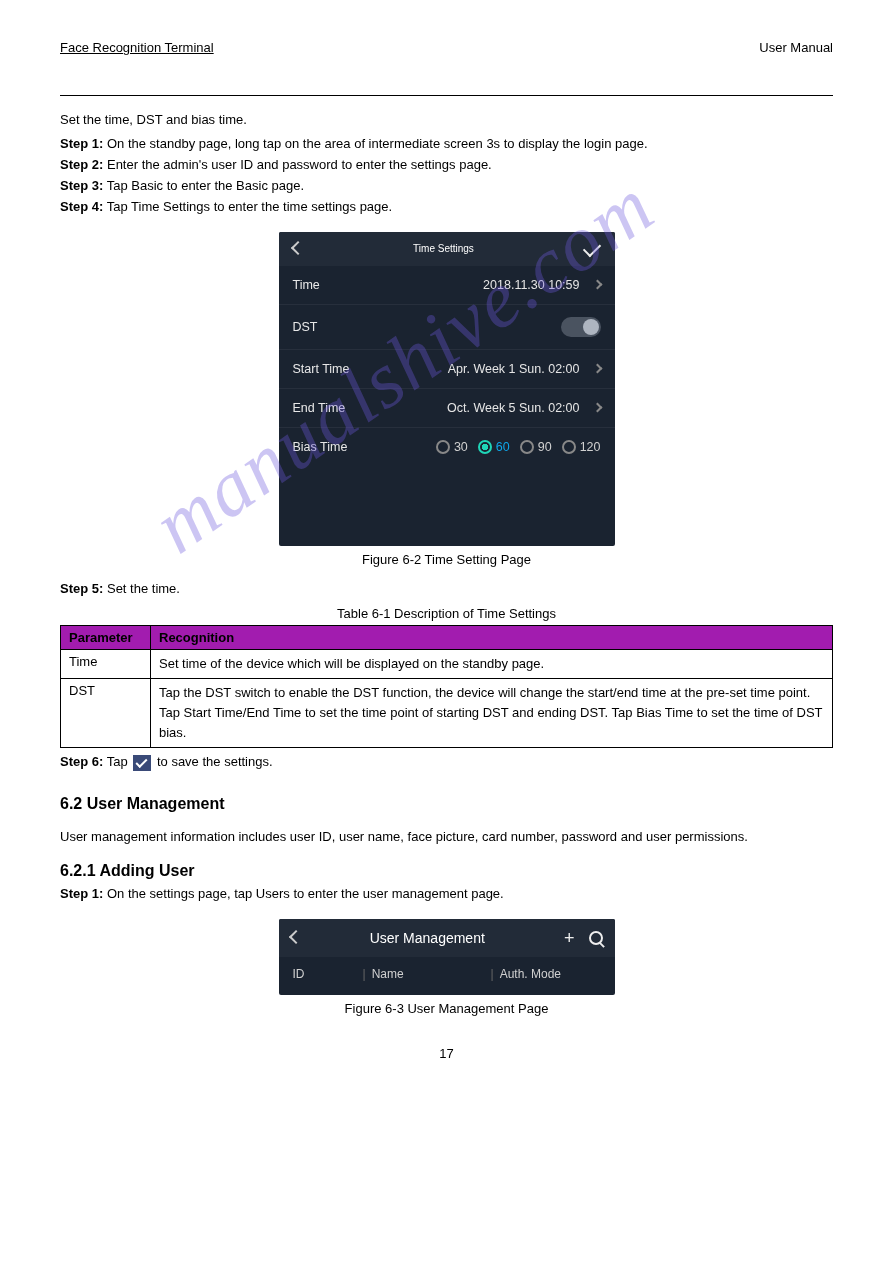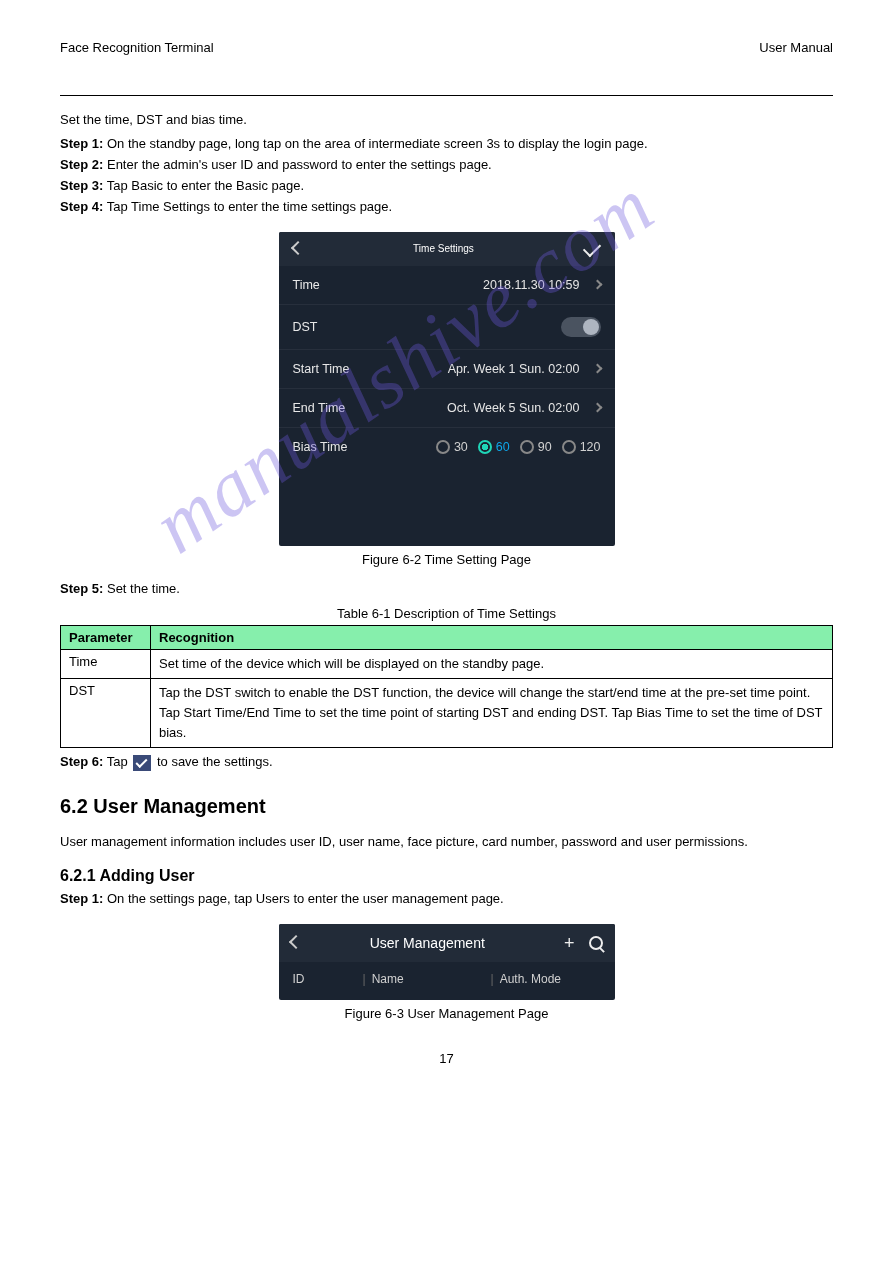--- a/index.html
+++ b/index.html
@@ -19,30 +19,30 @@
   .header-line {
     border-bottom: 1px solid #000;
     margin-top: 40px;
     margin-bottom: 8px;
   }
   .header-row {
     display: flex;
     justify-content: space-between;
     font-size: 13px;
   }
-  .header-left { text-align: right; }
+  .header-left { text-align: right; text-decoration: underline; }
   .header-right { text-align: right; }
   .body-text {
     margin: 14px 0 6px 0;
     line-height: 1.5;
   }
   .bold { font-weight: bold; }
   .step { margin: 6px 0; }
   .section-title {
-    font-size: 20px;
+    font-size: 16px;
     font-weight: bold;
     margin: 24px 0 8px 0;
   }
   .subsection-title {
     font-size: 16px;
     font-weight: bold;
     margin: 16px 0 6px 0;
   }
   .figure-wrap {
     display: flex;
@@ -158,21 +158,21 @@
     margin-bottom: 4px;
   }
   table.params th, table.params td {
     border: 1px solid #000;
     padding: 4px 8px;
     text-align: left;
     vertical-align: top;
     font-size: 13px;
   }
   table.params th {
-    background: #86efac;
+    background: #a21caf;
     font-weight: bold;
   }
   table.params td.desc { line-height: 1.55; }
   .inline-check {
     display: inline-block;
     vertical-align: middle;
     width: 18px; height: 16px;
     background: #3a4a78;
     position: relative;
     margin: 0 2px;

